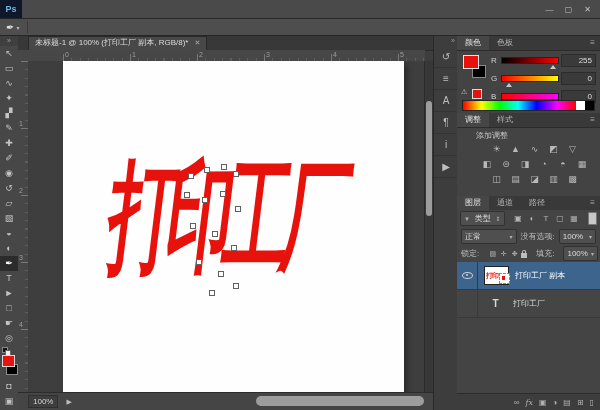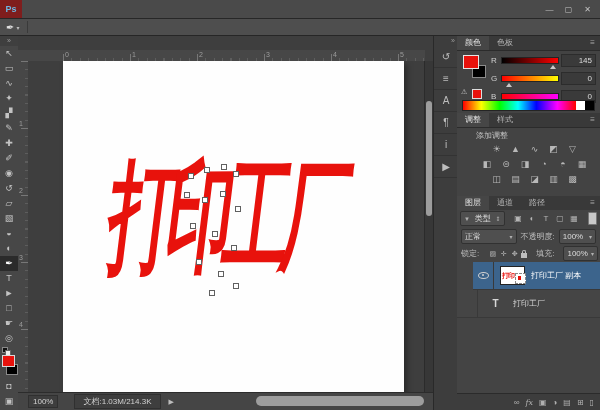--- a/index.html
+++ b/index.html
@@ -4,21 +4,21 @@
 <style>
   html,body{margin:0;padding:0;width:600px;height:410px;overflow:hidden;
     background:#1d1d1d;font-family:"Liberation Sans","DejaVu Sans",sans-serif;
     -webkit-font-smoothing:antialiased;}
   .window{position:relative;width:600px;height:410px;background:#434343;color:#c9c9c9;font-size:9px;}
   i,b{font-style:normal;font-weight:normal;}
 
   
   .menubar{position:absolute;left:0;top:0;right:0;height:18px;background:#4a4a4a;
     border-bottom:1px solid #272727;display:flex;align-items:center;}
-  .pslogo{width:22px;height:18px;background:#7f1d1d;color:#6db6e2;font-weight:bold;
+  .pslogo{width:22px;height:18px;background:#0f172a;color:#6db6e2;font-weight:bold;
     text-align:center;line-height:18px;font-size:9px;}
   .menu-items{display:flex;align-items:center;margin-left:4px;}
   .menu-item{padding:0 5px;font-size:9px;color:#d6d6d6;white-space:nowrap;}
   .win-controls{margin-left:auto;display:flex;gap:6px;padding-right:6px;}
   .winbtn{width:13px;text-align:center;font-size:8px;color:#c2c2c2;}
 
   
   .optionsbar{position:absolute;left:0;top:19px;right:0;height:16px;background:#4e4e4e;
     border-bottom:1px solid #262626;display:flex;align-items:center;}
   .opt-tool{margin-left:6px;font-size:10px;color:#e0e0e0;}
@@ -122,21 +122,21 @@
   .filter-toggle{margin-left:auto;width:9px;height:11px;background:#c9c9c9;border:1px solid #777;border-radius:1px;}
   .blend-row{position:absolute;left:0;right:0;top:17px;height:18px;display:flex;align-items:center;padding:0 4px;gap:4px;}
   .blend-dd{width:52px;align-items:center;}
   .lbl{font-size:8px;color:#bdbdbd;white-space:nowrap;}
   .val-dd{width:32px;}
   .lock-row{position:absolute;left:0;right:0;top:35px;height:17px;display:flex;align-items:center;padding:0 4px;gap:9px;}
   .lock-icons{display:flex;gap:2px;align-items:center;}
   .l-icon{width:9px;height:11px;line-height:11px;text-align:center;font-size:7px;color:#b3b3b3;}
   .layers-list{position:absolute;left:0;right:0;top:52px;}
   .layer-row{height:27px;display:flex;align-items:center;border-bottom:1px solid #393939;background:#454545;}
-  .layer-row.selected{background:#3c648c;margin-left:16px;}
+  .layer-row.selected{background:#3c648c;}
   .eye-well{width:20px;align-self:stretch;border-right:1px solid #393939;display:flex;align-items:center;justify-content:center;}
   .eye-icon{display:inline-block;width:9px;height:5px;border:1px solid #d0d0d0;border-radius:50%;position:relative;}
   .eye-icon::after{content:"";position:absolute;left:3px;top:1px;width:2px;height:2px;background:#d0d0d0;border-radius:50%;}
   .layer-thumb{width:23px;height:17px;margin:0 6px;position:relative;display:inline-block;}
   .thumb-image{background:#fff;border:1px solid #222;}
   .thumb-red{position:absolute;left:1px;top:4px;font-size:7px;font-weight:bold;letter-spacing:-1px;}
   .thumb-badge{position:absolute;right:-2px;bottom:0;width:9px;height:9px;background:#fff;border:1px dashed #888;}
   .thumb-badge::after{content:"";position:absolute;left:2px;top:2px;width:3px;height:4px;background:#e8120c;}
   .thumb-textlayer{background:none;text-align:center;line-height:17px;font-size:10px;font-weight:bold;color:#d8d8d8;}
   .thumb-bg{background:#fff;border:1px solid #222;}
@@ -203,20 +203,26 @@
       <span class="fg" style="background: rgb(232, 18, 12);"></span>
       <span class="bgc" style="background: rgb(0, 0, 0);"></span>
     </div>
     <div class="tools tools-bottom">
         <div class="tool">◘</div>
         <div class="tool">▣</div>
       </div>
   </div>
 
   <div class="canvas-region">
+    <div class="tabbar">
+      <div class="doc-tab">
+        <span>未标题-1 @ 100% (打印工厂 副本, RGB/8)*</span>
+        <span class="tab-close">✕</span>
+      </div>
+    </div>
     <div class="ruler-corner"></div>
     <div class="ruler-h">
         <span class="ruler-num" style="left: 37px;">0</span>
         <span class="ruler-num" style="left: 104px;">1</span>
         <span class="ruler-num" style="left: 171px;">2</span>
         <span class="ruler-num" style="left: 238px;">3</span>
         <span class="ruler-num" style="left: 305px;">4</span>
         <span class="ruler-num" style="left: 372px;">5</span>
       </div>
     <div class="ruler-v">
@@ -245,21 +251,20 @@
             <i class="anchor" style="left: 170px; top: 222px;"></i>
             <i class="anchor" style="left: 146px; top: 229px;"></i>
           </div>
       </div>
     </div>
     <div class="vscroll">
       <div class="vthumb"></div>
     </div>
     <div class="statusbar">
       <span class="zoom-field">100%</span>
-      <span class="doc-info">文档:1.03M/214.3K</span>
       <span class="status-arrow js-arrow">▶</span>
       <div class="hscroll-thumb"></div>
     </div>
   </div>
 
   <div class="dock">
     <div class="dock-collapse js-collapse">»</div>
     <div class="dock-icons">
         <div class="dock-icon">↺</div>
         <div class="dock-icon">≡</div>
@@ -279,21 +284,21 @@
     </div>
     <div class="color-content">
       <span class="cp-fg" style="background: rgb(232, 18, 12);"></span>
       <span class="cp-bg" style="background: rgb(0, 0, 0);"></span>
       <div class="cp-rows">
           <div class="cp-row" style="top: 3px;">
             <span class="cp-label">R</span>
             <span class="cp-slider" style="background: linear-gradient(to right, rgb(0, 0, 0), rgb(255, 0, 0));">
               <b class="cp-thumb" style="right: 2px;"></b>
             </span>
-            <span class="cp-value">145</span>
+            <span class="cp-value">255</span>
           </div>
           <div class="cp-row" style="top: 21px;">
             <span class="cp-label">G</span>
             <span class="cp-slider" style="background: linear-gradient(to right, rgb(255, 0, 0), rgb(255, 255, 0));">
               <b class="cp-thumb" style="left: 4px;"></b>
             </span>
             <span class="cp-value">0</span>
           </div>
           <div class="cp-row" style="top: 39px;">
             <span class="cp-label">B</span>
@@ -361,21 +366,21 @@
             <span class="f-icon">▢</span>
             <span class="f-icon">▦</span>
           </span>
         <span class="filter-toggle"></span>
       </div>
       <div class="blend-row">
         <span class="dd blend-dd">
           <i>正常</i>
           <b class="js-caret">▾</b>
         </span>
-        <span class="lbl">不透明度:</span>
+        <span class="lbl">没有选项:</span>
         <span class="dd val-dd">
           <i>100%</i>
           <b class="js-caret">▾</b>
         </span>
       </div>
       <div class="lock-row">
         <span class="lbl">锁定:</span>
         <span class="lock-icons">
             <span class="l-icon">▨</span>
             <span class="l-icon">✛</span>

